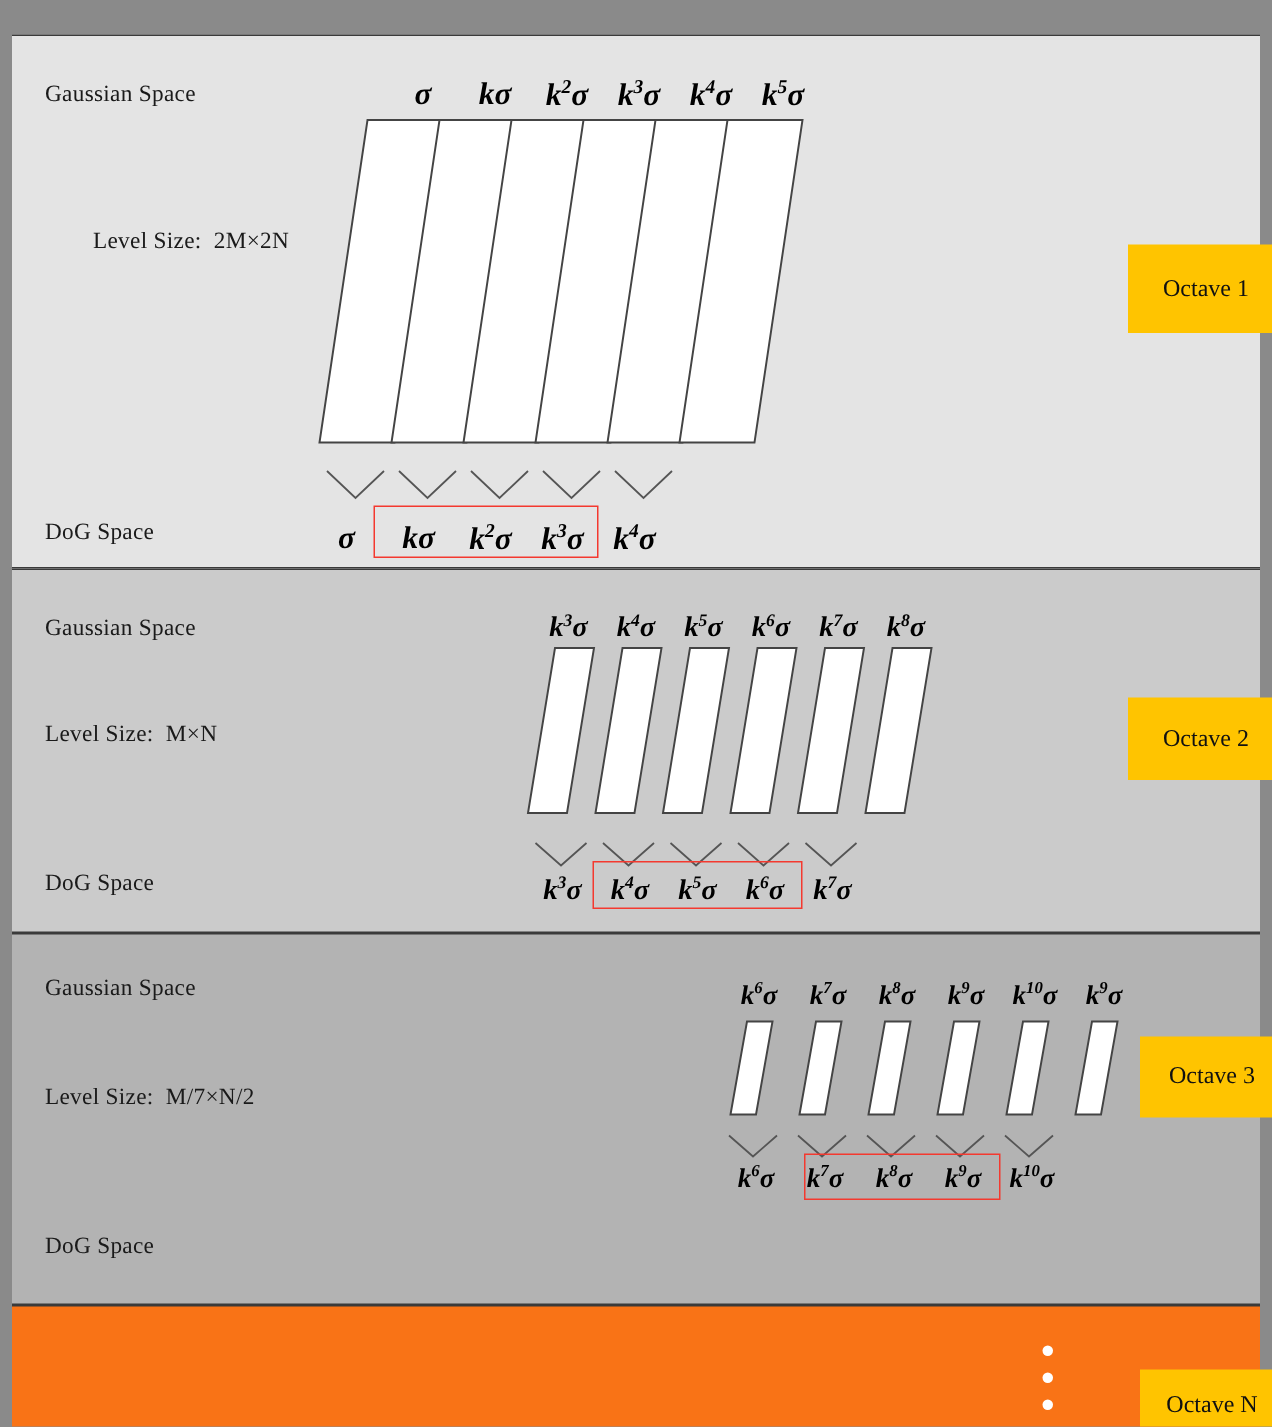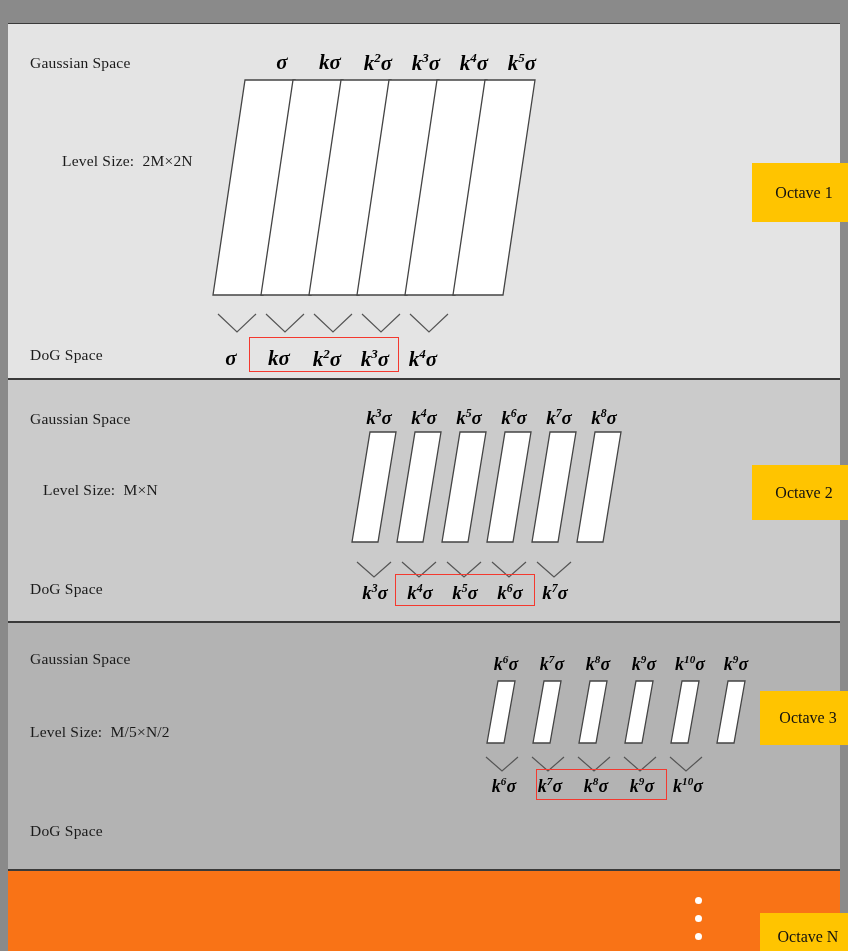--- a/index.html
+++ b/index.html
@@ -122,21 +122,21 @@
           <span class="sig" style="left: 415px; top: 0px; font-size: 21px;"><span class="sg">k</span><sup>4</sup><span class="sg">σ</span></span>
         </div>
       <div class="redbox" id="r1" style="left: 241px; top: 313px; width: 150px; height: 35px;"></div>
     </div>
   </div>
 
   <div class="band" id="band2">
     <div class="band-inner">
       <span class="side-label" style="left:22px; top:30px;">Gaussian Space</span>
 
-      <span class="side-label" style="left:22px; top:101px;margin-left:13px;"><span>Level Size:</span>&nbsp;&nbsp;<span>M×N</span></span>
+      <span class="side-label" style="left:22px; top:101px;"><span>Level Size:</span>&nbsp;&nbsp;<span>M×N</span></span>
 
       <span class="side-label" style="left:22px; top:200px;">DoG Space</span>
 
       <div class="badge" style="left:744px; top:85px; width:104px; height:55px;">Octave 2</div>
 
       <div class="sig-row" id="g2" style="top: 27px; left: 0px;">
           <span class="sig" style="left: 371px; top: 0px; font-size: 19px;"><span class="sg">k</span><sup>3</sup><span class="sg">σ</span></span>
           <span class="sig" style="left: 416px; top: 0px; font-size: 19px;"><span class="sg">k</span><sup>4</sup><span class="sg">σ</span></span>
           <span class="sig" style="left: 461px; top: 0px; font-size: 19px;"><span class="sg">k</span><sup>5</sup><span class="sg">σ</span></span>
           <span class="sig" style="left: 506px; top: 0px; font-size: 19px;"><span class="sg">k</span><sup>6</sup><span class="sg">σ</span></span>
@@ -166,21 +166,21 @@
           <span class="sig" style="left: 547px; top: 0px; font-size: 19px;"><span class="sg">k</span><sup>7</sup><span class="sg">σ</span></span>
         </div>
       <div class="redbox" id="r2" style="left: 387px; top: 194px; width: 140px; height: 32px;"></div>
     </div>
   </div>
 
   <div class="band" id="band3">
     <div class="band-inner">
       <span class="side-label" style="left:22px; top:27px;">Gaussian Space</span>
 
-      <span class="side-label" style="left:22px; top:100px;"><span>Level Size:</span>&nbsp;&nbsp;<span>M/5×N/2</span></span>
+      <span class="side-label" style="left:22px; top:100px;"><span>Level Size:</span>&nbsp;&nbsp;<span>M/7×N/2</span></span>
 
       <span class="side-label" style="left:22px; top:199px;">DoG Space</span>
 
       <div class="badge" style="left:752px; top:68px; width:96px; height:54px;">Octave 3</div>
 
       <div class="sig-row" id="g3" style="top: 30px; left: 0px;">
           <span class="sig" style="left: 498px; top: 0px; font-size: 18px;"><span class="sg">k</span><sup>6</sup><span class="sg">σ</span></span>
           <span class="sig" style="left: 544px; top: 0px; font-size: 18px;"><span class="sg">k</span><sup>7</sup><span class="sg">σ</span></span>
           <span class="sig" style="left: 590px; top: 0px; font-size: 18px;"><span class="sg">k</span><sup>8</sup><span class="sg">σ</span></span>
           <span class="sig" style="left: 636px; top: 0px; font-size: 18px;"><span class="sg">k</span><sup>9</sup><span class="sg">σ</span></span>

